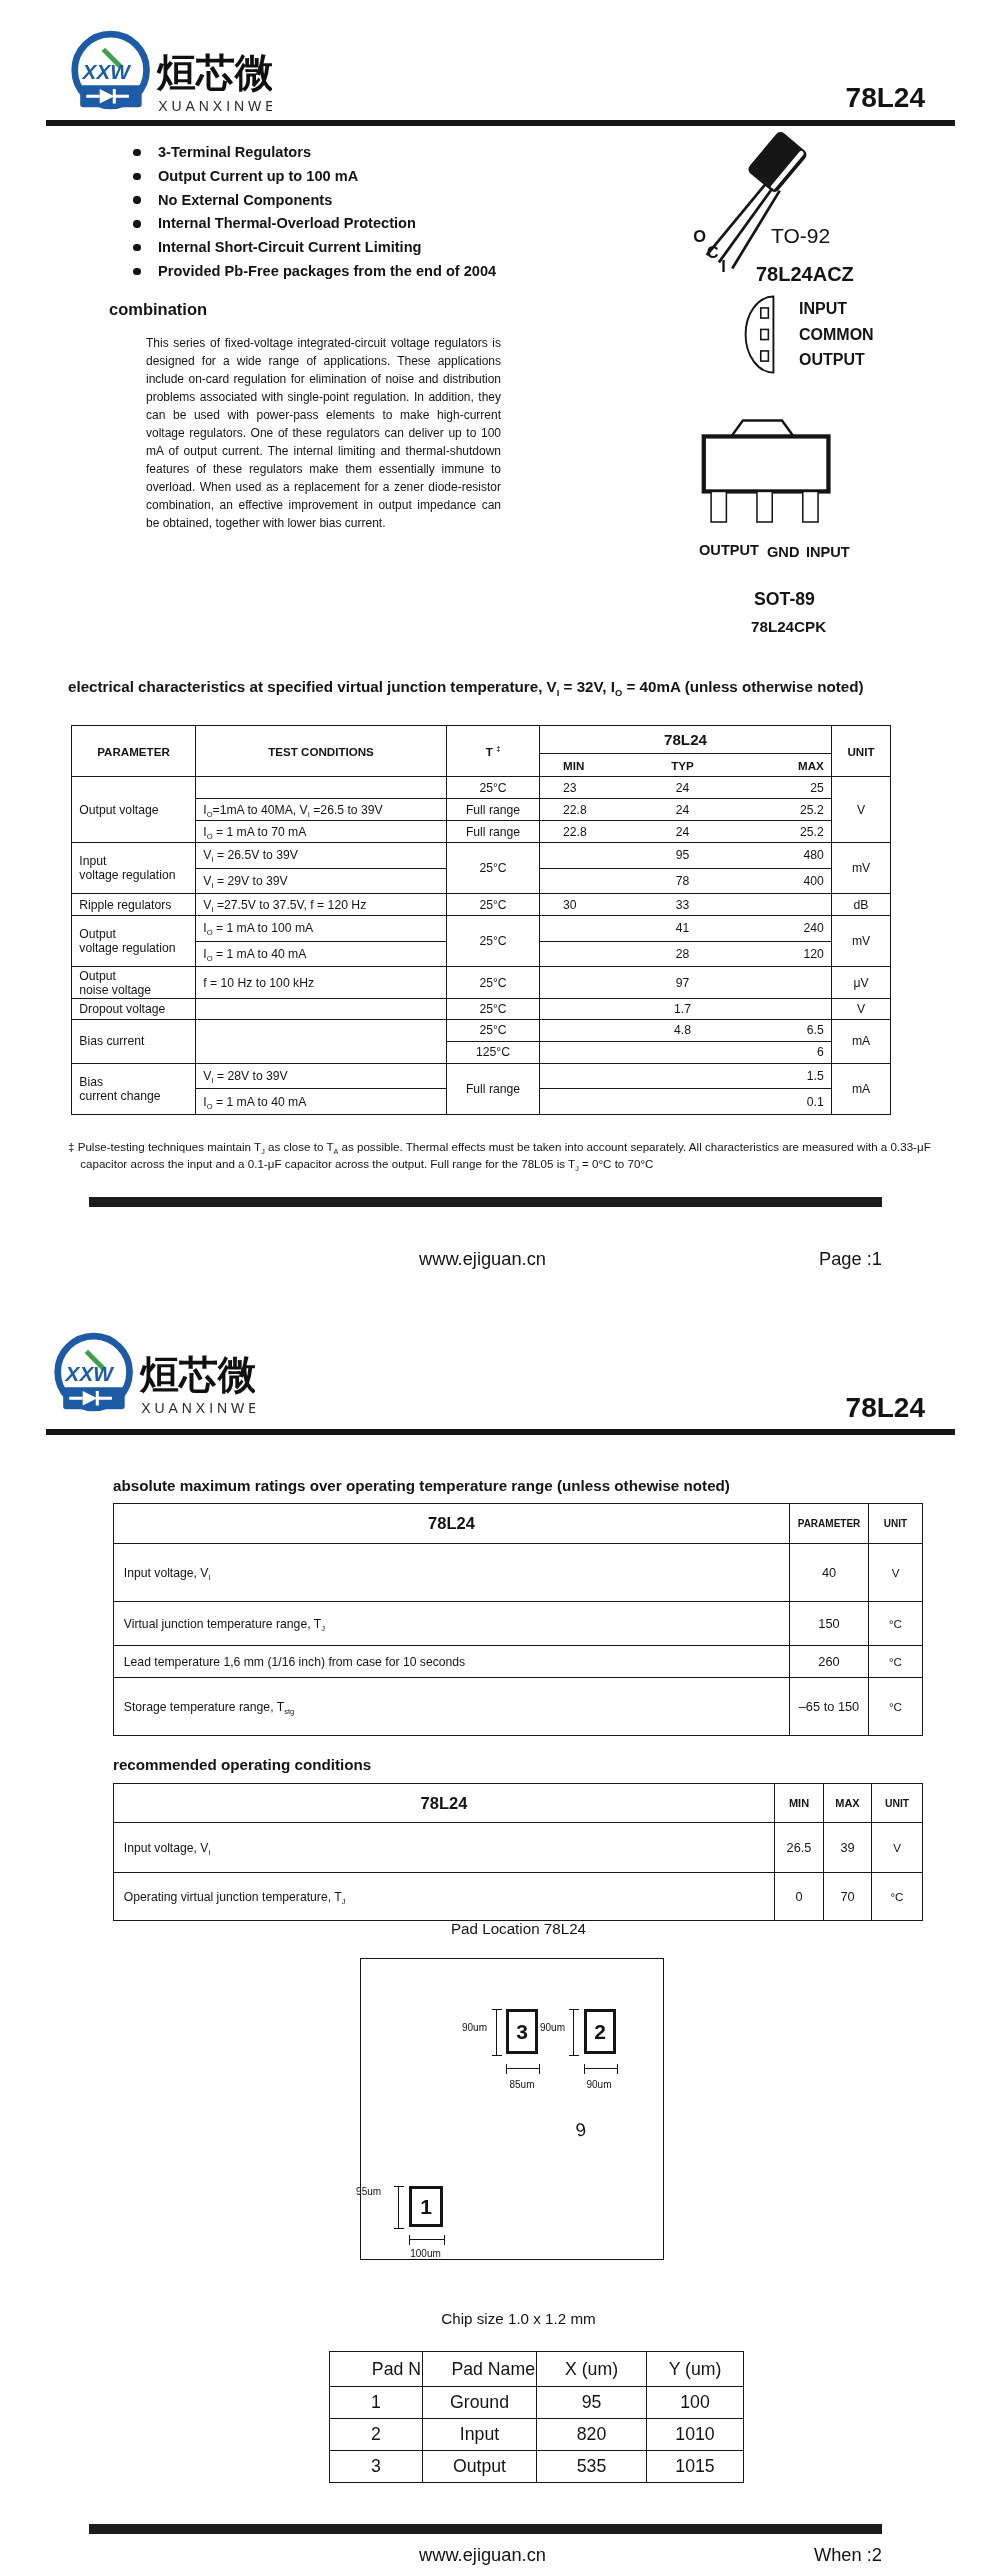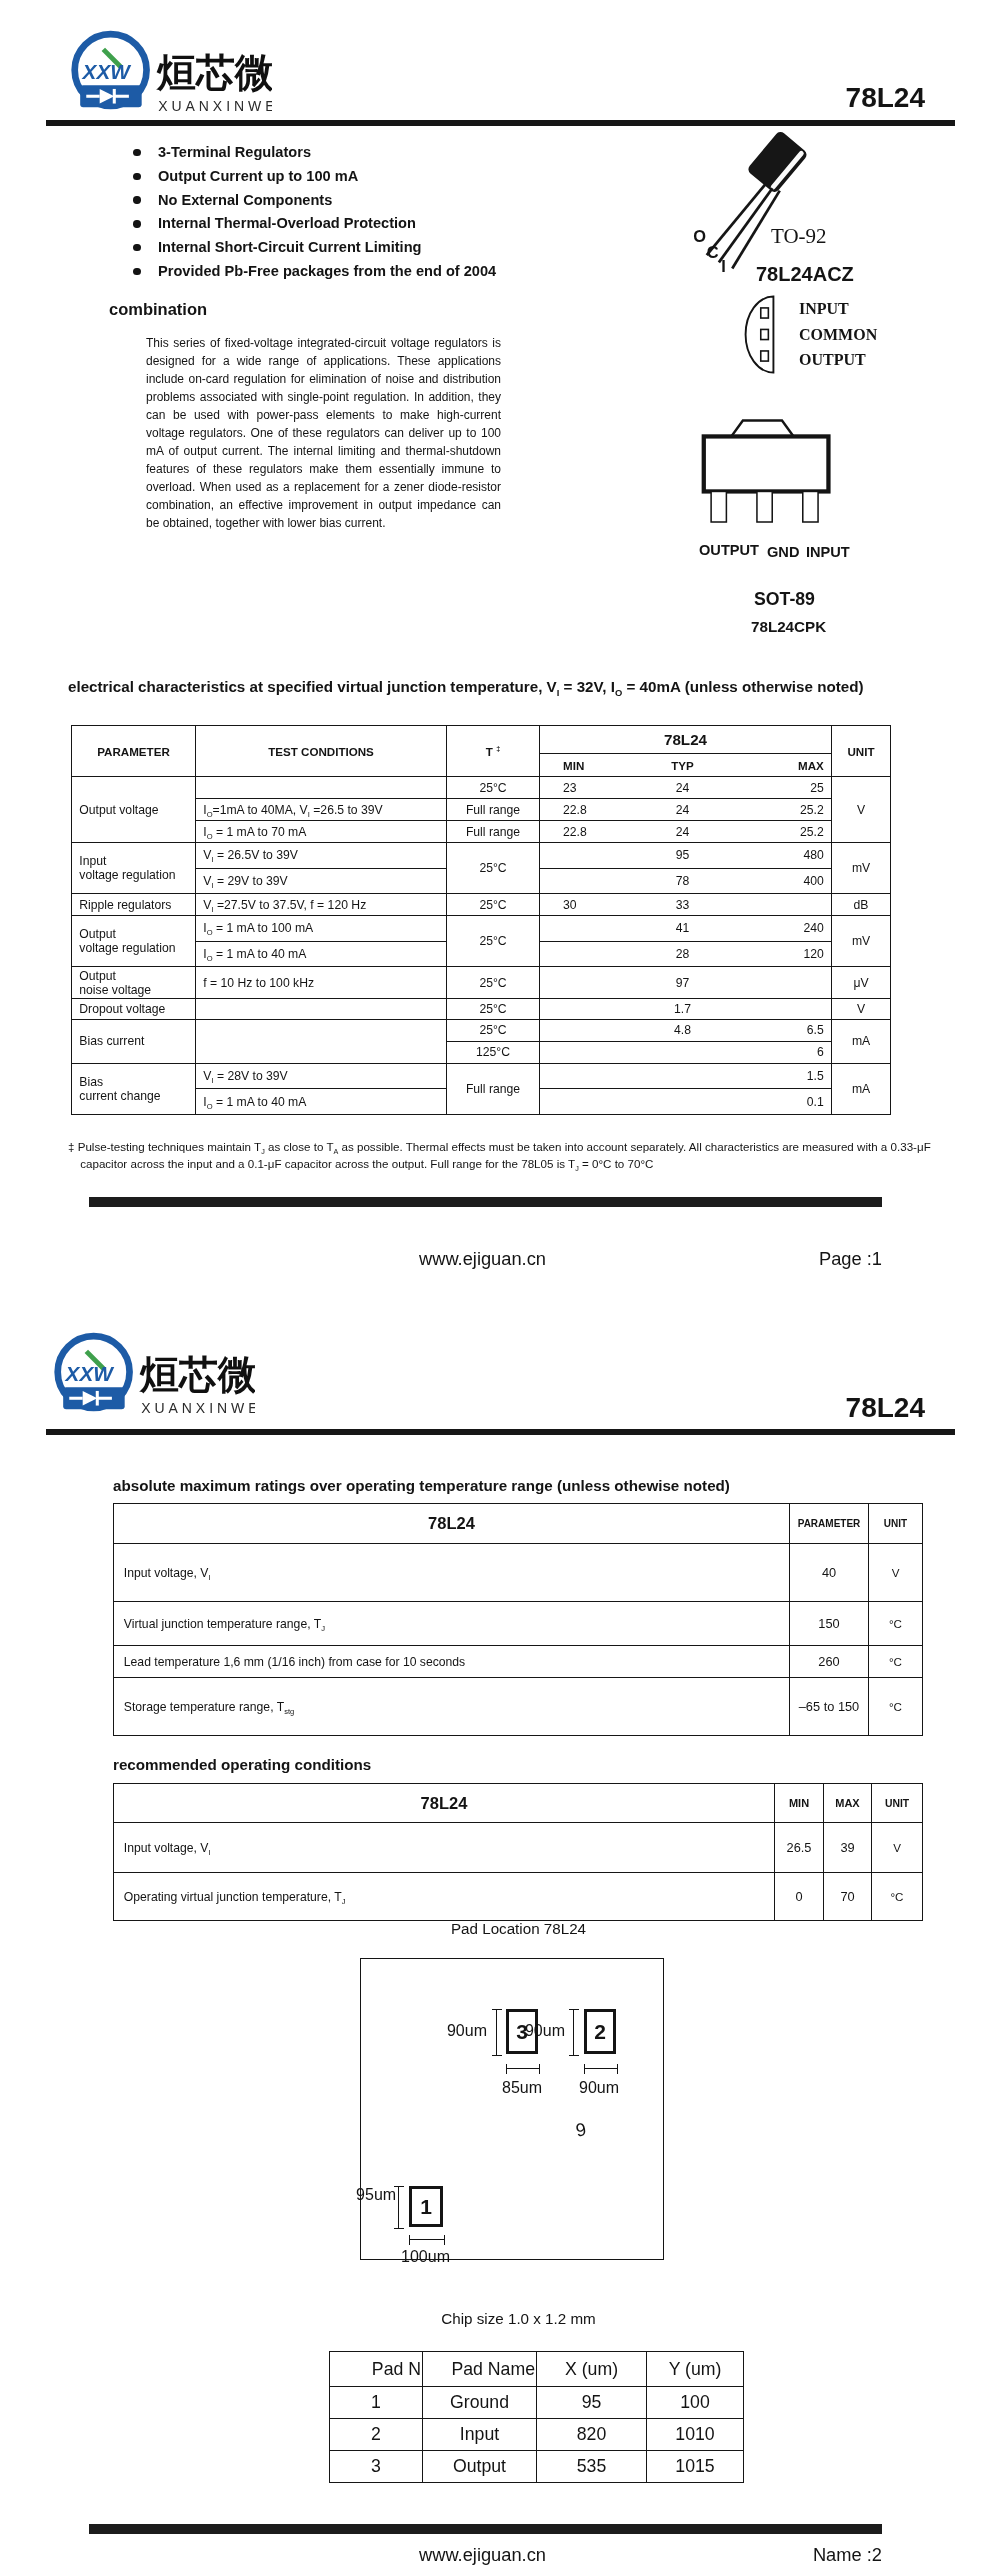--- a/index.html
+++ b/index.html
@@ -2,21 +2,21 @@
 <html style="font-size:9.8px"><head>
 <meta charset="utf-8">
 <style>
   html,body{margin:0;padding:0;background:#9a9a9a;}
   .sheet{position:relative;width:995px;height:2576px;background:#ffffff;
          font-family:"Liberation Sans",sans-serif;color:#141414;overflow:hidden;}
   .abs{position:absolute;}
   .rule{position:absolute;height:5.5px;background:#161616;}
   .bar{position:absolute;height:10.4px;background:#1c1c1c;}
   .bigtitle{font-size:28px;font-weight:bold;text-align:right;}
-  .serif{font-family:Liberation Serif, serif;}
+  .serif{font-family:Liberation Sans, sans-serif;}
   sub{font-size:0.62em;line-height:0;}
   sup{font-size:0.62em;line-height:0;}
 
   
   .features{list-style:none;margin:0;padding:0;}
   .features li{position:relative;padding-left:27px;margin-bottom:7.3px;
                font-size:14.6px;font-weight:bold;line-height:16.5px;width:348px;}
   .features li::before{content:"";position:absolute;left:2.4px;top:4.9px;width:7.3px;height:7.3px;
                border-radius:50%;background:#141414;}
 
@@ -52,21 +52,21 @@
   .at tr.hr > td{border-bottom:1.8px solid #161616;}
 
   
   .chip-rect{border:1.8px solid #141414;box-sizing:border-box;background:#fff;}
   .pad{position:absolute;border:3.7px solid #141414;box-sizing:border-box;background:#fff;
        display:flex;align-items:center;justify-content:center;font-size:21px;font-weight:600;}
   .dimv{position:absolute;width:9.8px;border-top:1.2px solid #141414;border-bottom:1.2px solid #141414;}
   .dimv::before{content:"";position:absolute;left:50%;top:0;bottom:0;width:1.2px;margin-left:-0.6px;background:#141414;}
   .dimh{position:absolute;height:9.8px;border-left:1.2px solid #141414;border-right:1.2px solid #141414;}
   .dimh::before{content:"";position:absolute;top:50%;left:0;right:0;height:1.2px;margin-top:-0.6px;background:#141414;}
-  .dimlab{position:absolute;font-size:16px;}
+  .dimlab{position:absolute;font-size:10px;}
 
   table.pt{border-collapse:collapse;table-layout:fixed;width:415px;border:1.8px solid #161616;background:#fff;}
   .pt td{border:1.2px solid #161616;font-size:17.7px;text-align:center;vertical-align:middle;}
   .pt td.hl{text-align:right;padding-left:8.5px;}
 
   .footer-site{font-size:18.3px;text-align:center;}
   .footer-page{font-size:18.3px;text-align:right;}
   .pkg-label{font-weight:bold;}
 </style>
 </head>
@@ -459,16 +459,16 @@
       <td>3</td>
       <td>Output</td>
       <td>535</td>
       <td>1015</td>
     </tr>
   </tbody>
     </table>
 
   <div class="bar" style="left:89px;top:2524px;width:793px"></div>
   <div class="abs footer-site" style="left:302px;top:2544px;width:361px">www.ejiguan.cn</div>
-  <div class="abs footer-page" style="left:781px;top:2544px;width:101px">Name :2</div>
+  <div class="abs footer-page" style="left:781px;top:2544px;width:101px">When :2</div>
 
 </div>
 
 
 </body></html>

